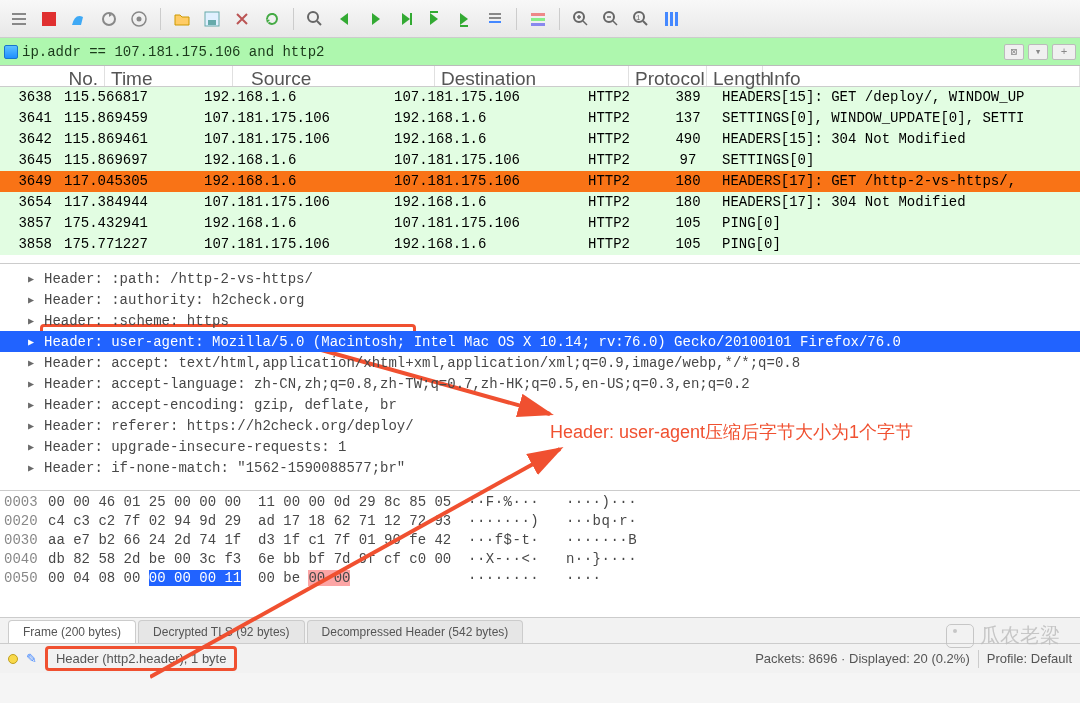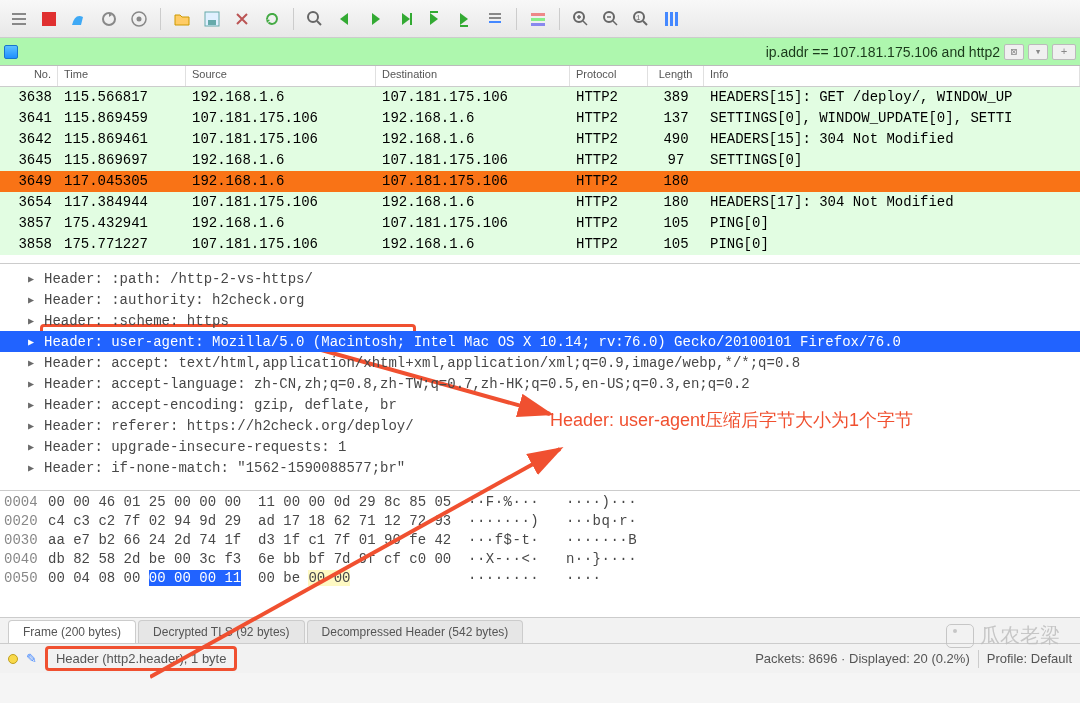--- a/index.html
+++ b/index.html
@@ -2,49 +2,49 @@
 <html><head>
 <meta charset="utf-8">
 <style>
 * { margin: 0; padding: 0; box-sizing: border-box; }
 body { font-family: Menlo, Monaco, 'Courier New', monospace; font-size: 13px; background: #f5f5f5; width: 1080px; height: 703px; overflow: hidden; position: relative; }
 .toolbar { height: 38px; background: linear-gradient(#f8f8f8, #e8e8e8); border-bottom: 1px solid #ccc; display: flex; align-items: center; padding: 0 6px; gap: 4px; }
 .tb-btn { width: 26px; height: 26px; display: flex; align-items: center; justify-content: center; border-radius: 3px; cursor: pointer; }
 .tb-sep { width: 1px; height: 22px; background: #ccc; margin: 0 4px; }
 .filter-bar { height: 28px; background: #aef7ae; display: flex; align-items: center; padding: 0 4px; gap: 4px; border-bottom: 1px solid #bbb; }
 .filter-bk { width: 14px; height: 14px; background: linear-gradient(#5bc0ff, #1e90ff); border: 1px solid #1874cd; border-radius: 2px; }
-.filter-input { flex: 1; background: transparent; border: none; outline: none; font-family: Liberation Sans, sans-serif; font-size: 14px; color: #1b3a1b; text-align: right; }
+.filter-input { flex: 1; background: transparent; border: none; outline: none; font-family: Liberation Mono, monospace; font-size: 14px; color: #1b3a1b; }
 .fx { width: 20px; height: 16px; background: #f0f0f0; border: 1px solid #bbb; border-radius: 2px; display: flex; align-items: center; justify-content: center; font-size: 11px; color: #888; }
-.pkt-header { display: flex; background: #fff; border-bottom: 1px solid #ccc; height: 21px; font-size: 11px; color: #555; font-family: -apple-system, sans-serif; }
+.pkt-header { display: flex; background: #fff; border-bottom: 1px solid #ccc; height: 21px; font-size: 19px; color: #555; font-family: -apple-system, sans-serif; padding-left: 47px; }
 .pkt-header > div { padding: 2px 6px; border-right: 1px solid #e0e0e0; }
 .pkt-list { height: 176px; overflow: hidden; background: #fff; }
 .pkt-row { display: flex; height: 21px; font-size: 14px; line-height: 21px; background: #e2fde2; }
 .pkt-row.sel { background: #f97316; }
 .pkt-row > div { padding: 0 6px; white-space: nowrap; overflow: hidden; }
 .col-no { width: 58px; text-align: right; }
 .col-time { width: 128px; }
-.col-src { width: 190px; }
+.col-src { width: 190px; margin-left: 12px; }
 .col-dst { width: 194px; }
 .col-proto { width: 78px; }
 .col-len { width: 56px; text-align: center; }
 .col-info { flex: 1; }
 .details { height: 228px; background: #fff; border-top: 1px solid #ccc; border-bottom: 1px solid #ccc; overflow: hidden; position: relative; padding-top: 4px; }
 .detail-line { display: flex; align-items: center; height: 21px; padding-left: 44px; font-size: 14px; color: #484848; white-space: nowrap; position: relative; }
 .detail-line.sel { background: #2163ff; color: white; }
 .tri { position: absolute; left: 28px; color: #6a6a6a; font-size: 10px; }
 .detail-line.sel .tri { color: white; }
 .highlight-box { position: absolute; border: 3px solid #f05030; border-radius: 4px; pointer-events: none; }
 .anno-text { position: absolute; color: #f05030; font-size: 18px; font-family: -apple-system, sans-serif; }
 .hex-pane { height: 126px; background: #fff; overflow: hidden; font-size: 14px; padding: 2px 4px; color: #484848; line-height: 19px; }
 .hex-row { display: flex; white-space: pre; }
 .hex-off { width: 44px; color: #888; }
 .hex-bytes { width: 420px; }
 .hex-ascii { width: 240px; letter-spacing: 0.5px; }
 .hex-sel { background: #2163ff; color: white; }
-.hex-sel2 { background: #fef9c3; }
+.hex-sel2 { background: #fca5a5; }
 .tab-bar { height: 26px; background: #f2f2f2; border-top: 1px solid #ccc; display: flex; align-items: flex-end; padding-left: 8px; font-family: -apple-system, sans-serif; font-size: 12px; }
 .tab { padding: 4px 14px; background: #fff; border: 1px solid #ccc; border-bottom: none; border-radius: 4px 4px 0 0; margin-right: 2px; color: #555; cursor: pointer; }
 .tab.inactive { background: #e6e6e6; }
 .status-bar { height: 30px; background: #f2f2f2; border-top: 1px solid #ccc; display: flex; align-items: center; padding: 0 8px; font-family: -apple-system, sans-serif; font-size: 13px; color: #555; gap: 8px; }
 .status-sep { width: 1px; height: 18px; background: #ccc; }
 .st-dot { width: 10px; height: 10px; border-radius: 50%; background: #f9d94a; border: 1px solid #c0a020; }
 .watermark { position: absolute; right: 20px; bottom: 54px; display: flex; align-items: center; gap: 6px; color: #bfbfbf; font-family: -apple-system, sans-serif; font-size: 20px; opacity: 0.85; margin-left: 33px; }
 .wm-ico { width: 28px; height: 24px; border: 1.5px solid #bfbfbf; border-radius: 5px; position: relative; }
 .wm-ico::after { content: ''; position: absolute; width: 4px; height: 4px; border-radius: 50%; background: #bfbfbf; left: 6px; top: 4px; }
 svg.arrow { position: absolute; pointer-events: none; }
@@ -239,20 +239,21 @@
       <div class="col-len">97</div>
       <div class="col-info">SETTINGS[0]</div>
     </div>
     <div class="pkt-row sel">
       <div class="col-no">3649</div>
       <div class="col-time">117.045305</div>
       <div class="col-src">192.168.1.6</div>
       <div class="col-dst">107.181.175.106</div>
       <div class="col-proto">HTTP2</div>
       <div class="col-len">180</div>
+      <div class="col-info">HEADERS[17]: GET /http-2-vs-https/,</div>
     </div>
     <div class="pkt-row">
       <div class="col-no">3654</div>
       <div class="col-time">117.384944</div>
       <div class="col-src">107.181.175.106</div>
       <div class="col-dst">192.168.1.6</div>
       <div class="col-proto">HTTP2</div>
       <div class="col-len">180</div>
       <div class="col-info">HEADERS[17]: 304 Not Modified</div>
     </div>
@@ -271,21 +272,21 @@
       <div class="col-src">107.181.175.106</div>
       <div class="col-dst">192.168.1.6</div>
       <div class="col-proto">HTTP2</div>
       <div class="col-len">105</div>
       <div class="col-info">PING[0]</div>
     </div>
   </div>
 
 <div class="details" id="details">
   <div class="highlight-box" style="left:40px;top:60px;width:376px;height:24px"></div>
-  <span class="anno-text" style="left:550px;top:144px">Header: user-agent压缩后字节大小为1个字节</span>
+  <span class="anno-text" style="left:550px;top:156px">Header: user-agent压缩后字节大小为1个字节</span>
   <svg class="arrow" style="left:270px;top:80px" width="300" height="160">
       <defs>
         <marker id="ah1" markerWidth="10" markerHeight="10" refX="8" refY="3" orient="auto">
           <path d="M0,0 L0,6 L9,3 z" fill="#f05030"></path>
         </marker>
       </defs>
       <line x1="30" y1="0" x2="280" y2="70" stroke="#f05030" stroke-width="4" marker-end="url(#ah1)"></line>
     </svg>
 <div class="detail-line"><span class="tri">▶</span>Header: :path: /http-2-vs-https/</div>
     <div class="detail-line"><span class="tri">▶</span>Header: :authority: h2check.org</div>
@@ -293,21 +294,21 @@
     <div class="detail-line sel"><span class="tri">▶</span>Header: user-agent: Mozilla/5.0 (Macintosh; Intel Mac OS X 10.14; rv:76.0) Gecko/20100101 Firefox/76.0</div>
     <div class="detail-line"><span class="tri">▶</span>Header: accept: text/html,application/xhtml+xml,application/xml;q=0.9,image/webp,*/*;q=0.8</div>
     <div class="detail-line"><span class="tri">▶</span>Header: accept-language: zh-CN,zh;q=0.8,zh-TW;q=0.7,zh-HK;q=0.5,en-US;q=0.3,en;q=0.2</div>
     <div class="detail-line"><span class="tri">▶</span>Header: accept-encoding: gzip, deflate, br</div>
     <div class="detail-line"><span class="tri">▶</span>Header: referer: https://h2check.org/deploy/</div>
     <div class="detail-line"><span class="tri">▶</span>Header: upgrade-insecure-requests: 1</div>
     <div class="detail-line"><span class="tri">▶</span>Header: if-none-match: "1562-1590088577;br"</div>
   </div>
 
 <div class="hex-pane" id="hex">
-    <div class="hex-row"><span class="hex-off">0004</span><span class="hex-bytes">00 00 46 01 25 00 00 00  11 00 00 0d 29 8c 85 05</span><span class="hex-ascii">··F·%···   ····)···</span></div>
+    <div class="hex-row"><span class="hex-off">0003</span><span class="hex-bytes">00 00 46 01 25 00 00 00  11 00 00 0d 29 8c 85 05</span><span class="hex-ascii">··F·%···   ····)···</span></div>
     <div class="hex-row"><span class="hex-off">0020</span><span class="hex-bytes">c4 c3 c2 7f 02 94 9d 29  ad 17 18 62 71 12 72 93</span><span class="hex-ascii">·······)   ···bq·r·</span></div>
     <div class="hex-row"><span class="hex-off">0030</span><span class="hex-bytes">aa e7 b2 66 24 2d 74 1f  d3 1f c1 7f 01 90 fe 42</span><span class="hex-ascii">···f$-t·   ·······B</span></div>
     <div class="hex-row"><span class="hex-off">0040</span><span class="hex-bytes">db 82 58 2d be 00 3c f3  6e bb bf 7d 9f cf c0 00</span><span class="hex-ascii">··X-··&lt;·   n··}····</span></div>
     <div class="hex-row"><span class="hex-off">0050</span><span class="hex-bytes">00 04 08 00 <span class="hex-sel">00 00 00 11</span>  00 be <span class="hex-sel2">00 00</span></span><span class="hex-ascii">········   ····</span></div>
   </div>
 
 <div class="tab-bar" id="tabs">
     <div class="tab">Frame (200 bytes)</div>
     <div class="tab inactive">Decrypted TLS (92 bytes)</div>
     <div class="tab inactive">Decompressed Header (542 bytes)</div>

